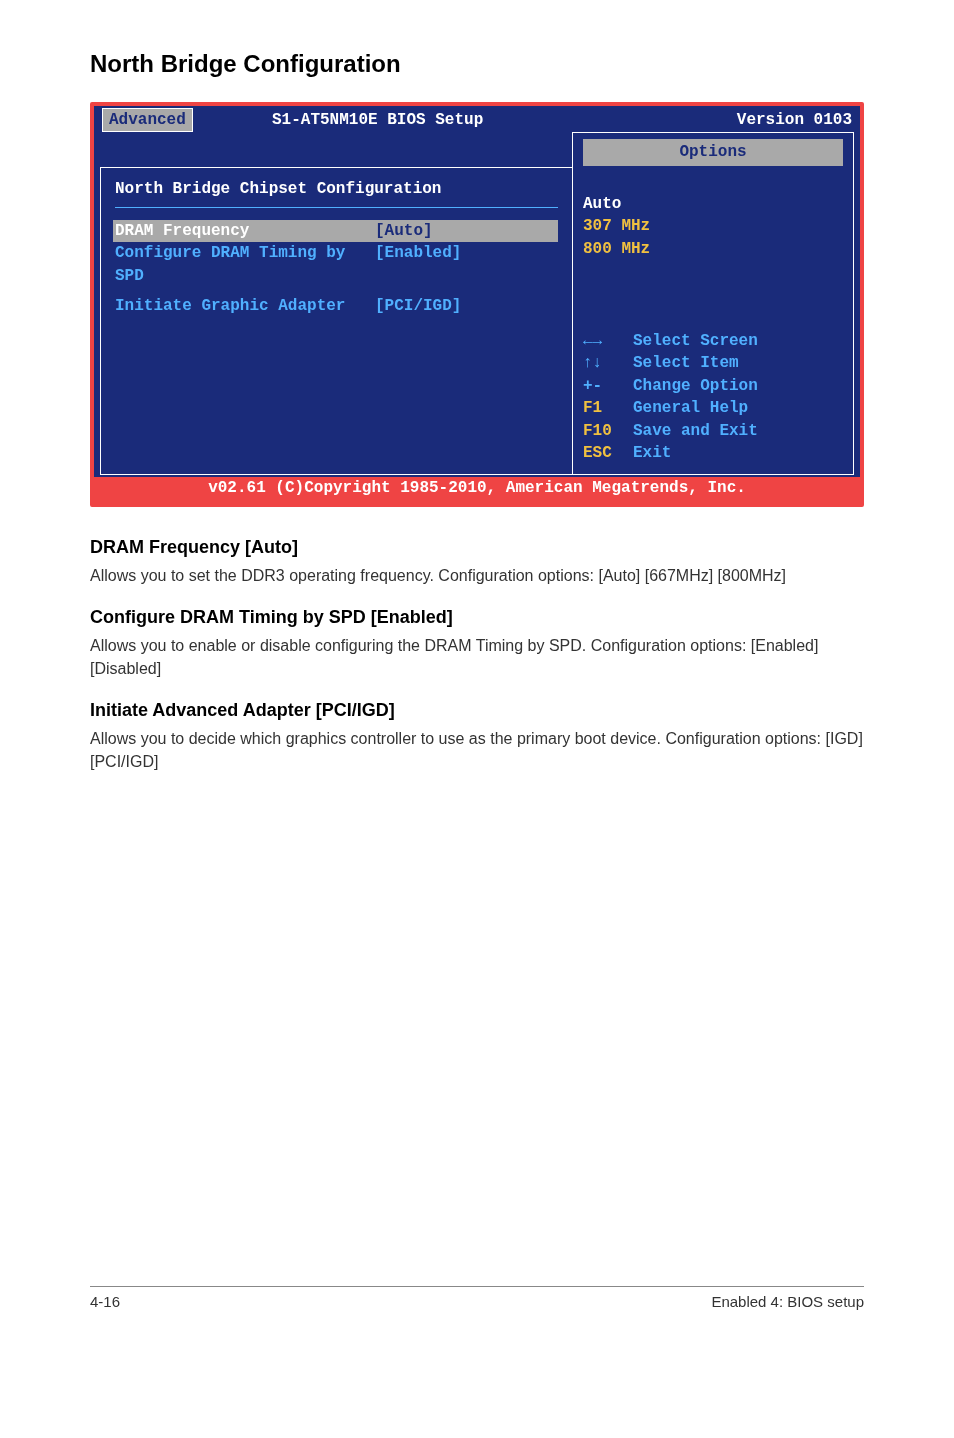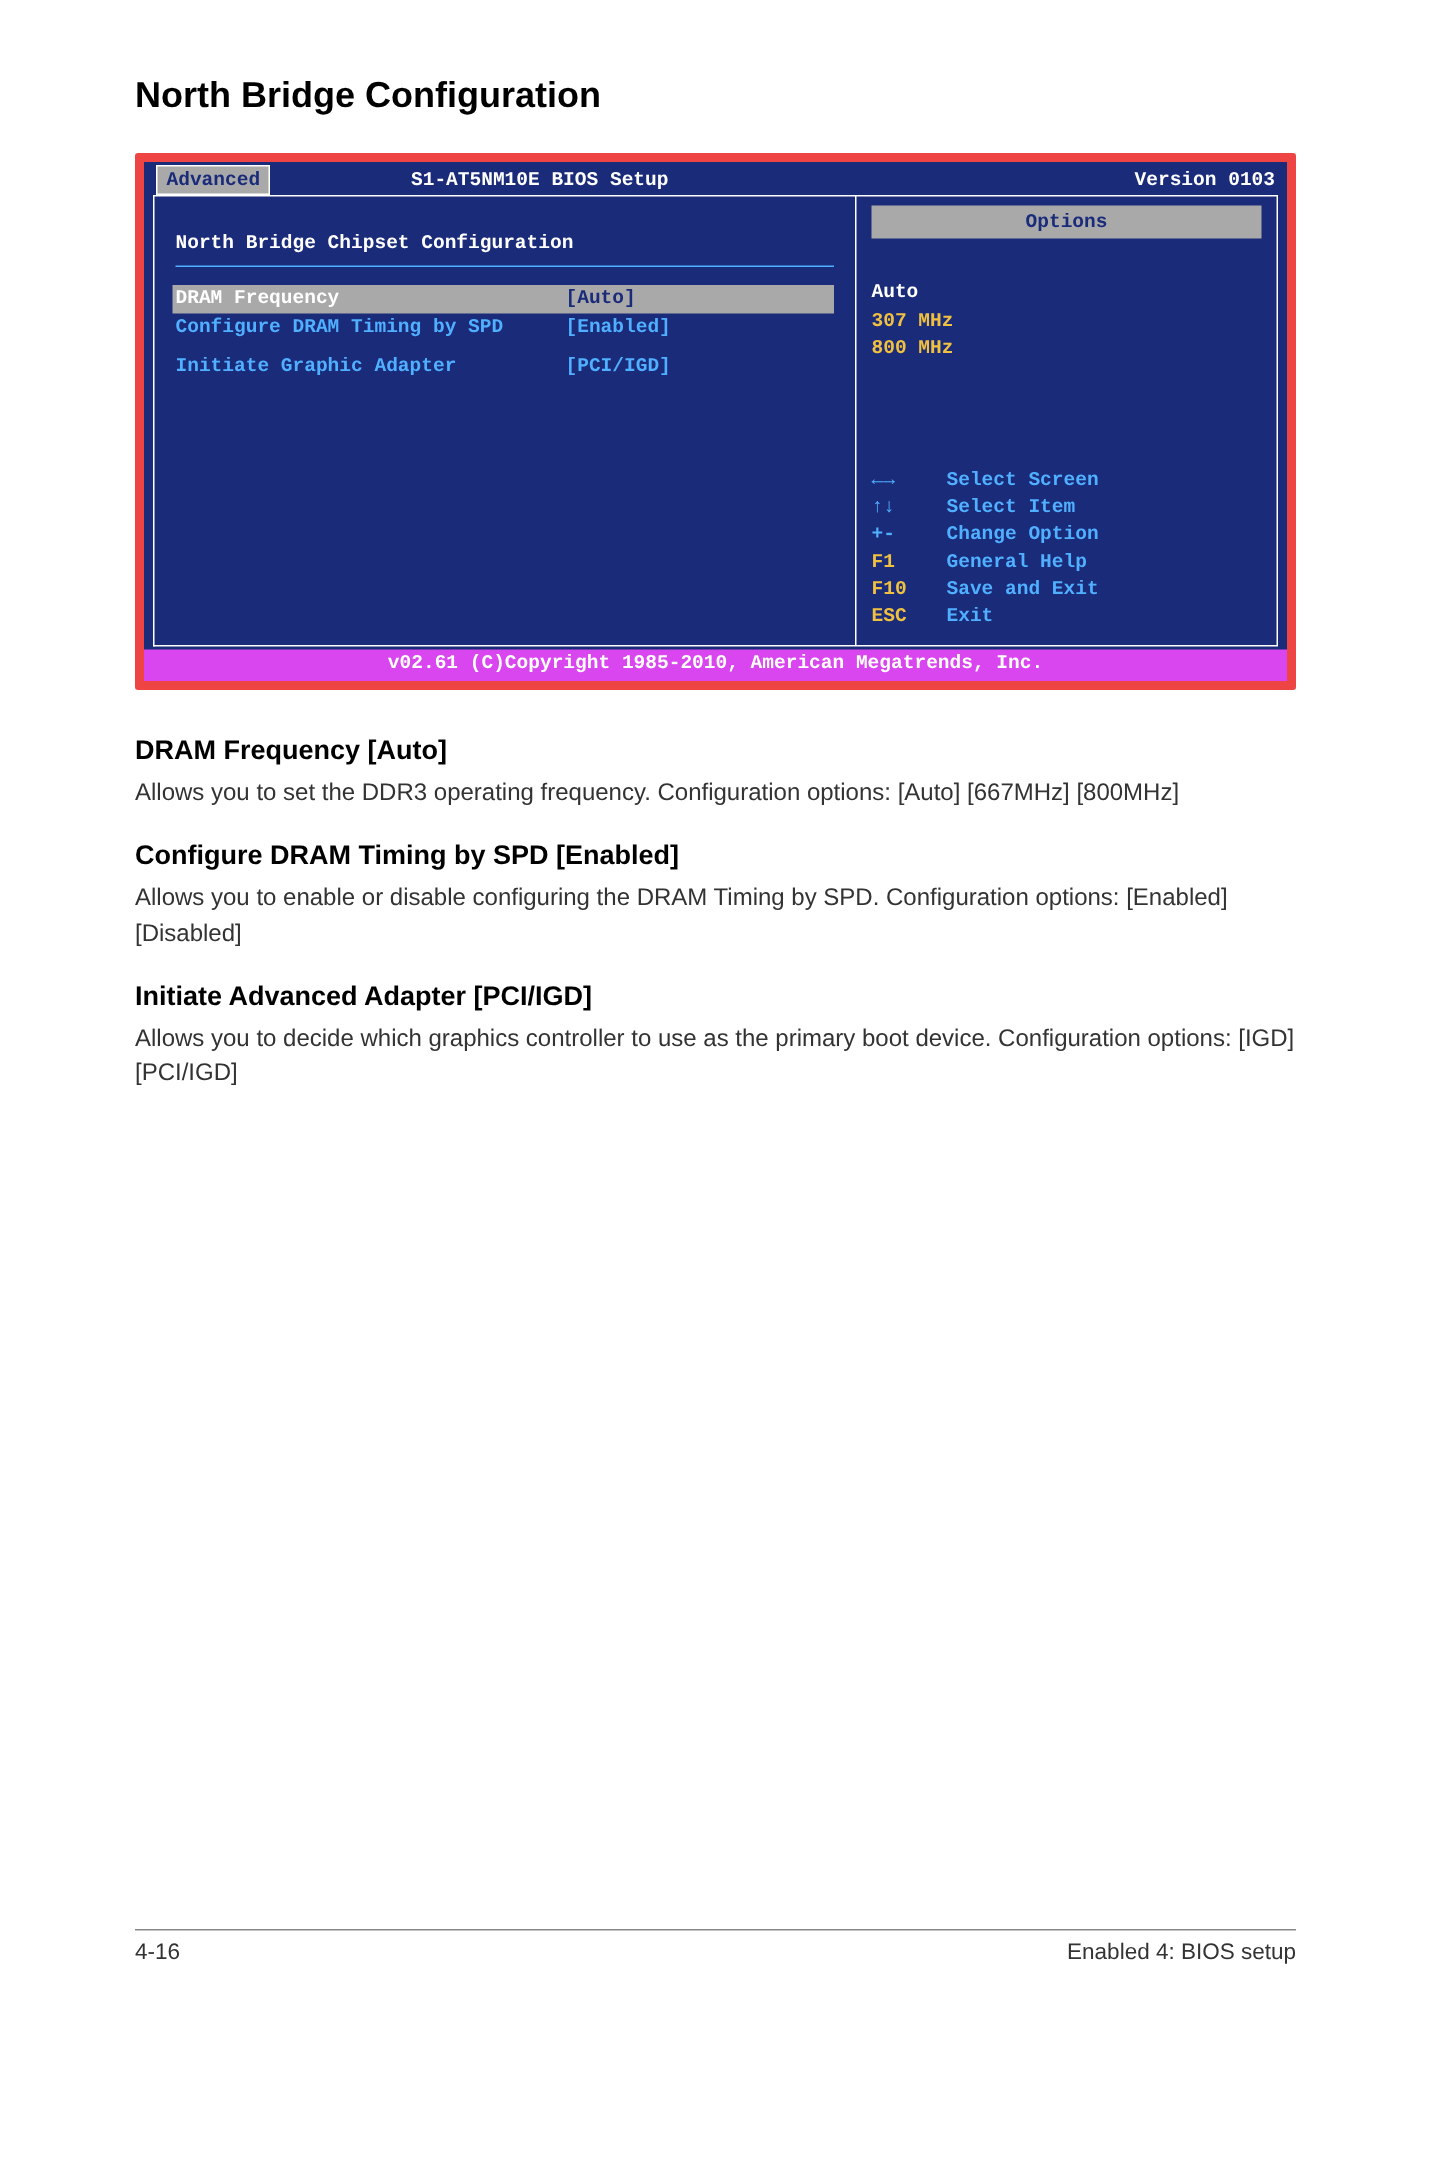--- a/index.html
+++ b/index.html
@@ -16,25 +16,25 @@
     min-height: 1360px;
     position: relative;
   }
   h2.section-title {
     font-size: 24px;
     font-weight: bold;
     color: #000;
     margin: 0 0 24px 0;
   }
   .bios-box {
-    border: 6px solid #ef4444;
+    border: 4px solid #ef4444;
     border-radius: 2px;
     background: #1a2b7a;
     font-family: "Courier New", monospace;
-    font-size: 13px;
+    font-size: 16px;
     font-weight: bold;
     color: #fff;
     margin-bottom: 30px;
     line-height: 1.4;
   }
   .bios-top {
     display: flex;
     align-items: center;
     padding: 2px 8px 0 8px;
   }
@@ -60,22 +60,23 @@
   }
   .bios-body {
     display: flex;
     background: #1a2b7a;
     padding: 0 6px 6px 6px;
   }
   .bios-left {
     flex: 1;
     border: 1px solid #fff;
     border-right: none;
-    padding: 22px 14px 18px 14px;
+    padding: 10px 14px 18px 14px;
     position: relative;
+    margin-top: 35px;
   }
   .bios-left .panel-title {
     color: #fff;
   }
   .bios-left hr {
     border: none;
     border-top: 1px solid #50b0ff;
     margin: 6px 0 12px 0;
   }
   .bios-right {
@@ -118,21 +119,21 @@
   }
   .help-key {
     width: 50px;
   }
   .yellow { color: #f0c040; }
   .bios-footer {
     text-align: center;
     color: #fff;
     padding: 0 0 3px 0;
     font-weight: bold;
-    background: #d946ef;
+    background: #ef4444;
     margin-top: -4px;
   }
   h3.sub {
     font-size: 18px;
     font-weight: bold;
     color: #000;
     margin: 20px 0 6px 0;
   }
   p.body {
     font-size: 16px;

